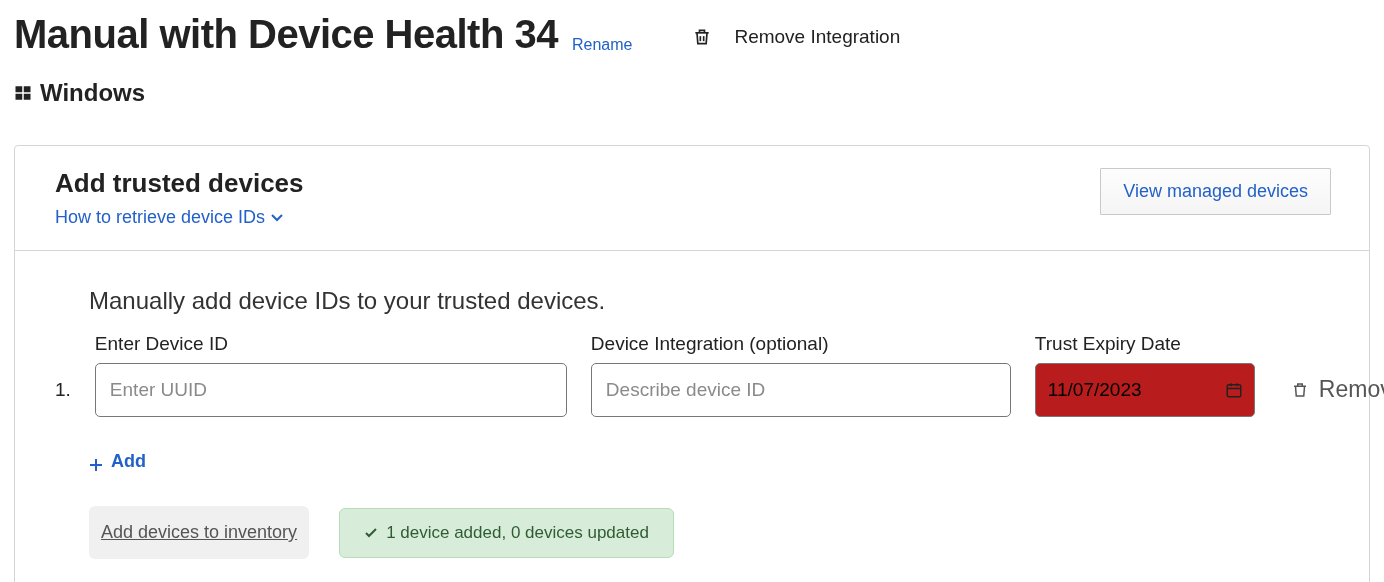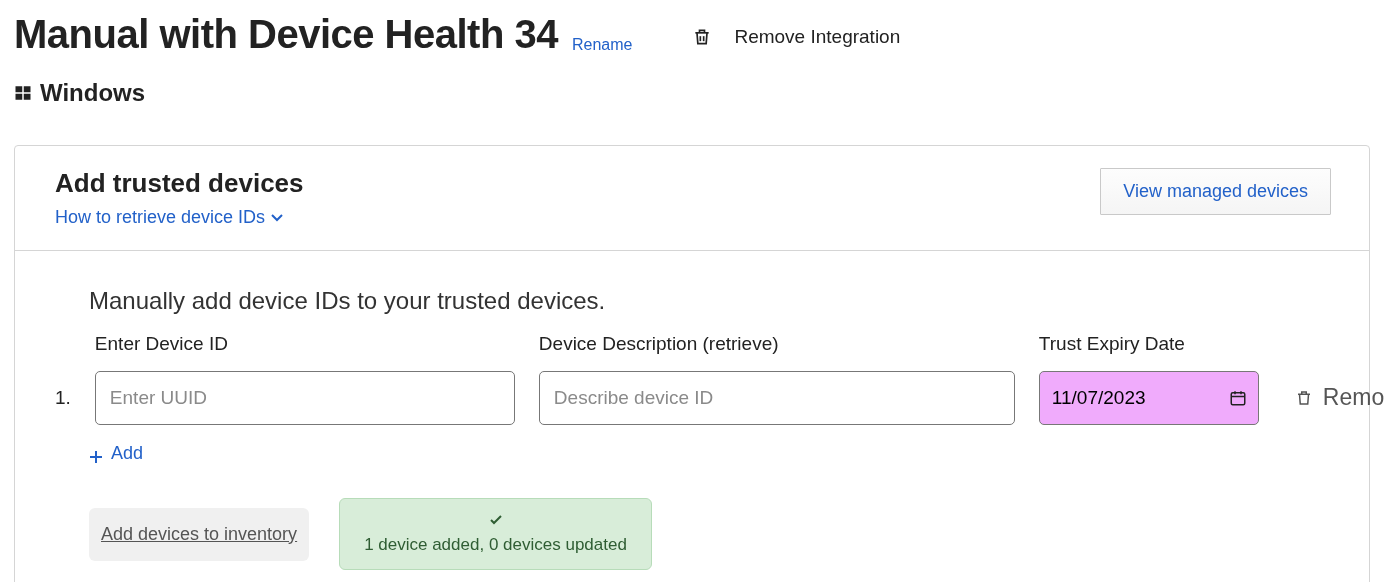--- a/index.html
+++ b/index.html
@@ -111,82 +111,82 @@
     gap: 24px;
     margin-top: 18px;
     margin-left: 0px;
   }
   .row-num {
     font-size: 19px;
     padding-bottom: 16px;
     width: 20px;
     text-align: right;
   }
-  .field-col { display:flex; flex-direction:column; gap:16px; }
+  .field-col { display:flex; flex-direction:column; gap:8px; }
   .field-label { font-size: 19px; color:#222; }
   .txt {
     height: 54px;
     border: 1px solid #777;
     border-radius: 5px;
     font-size: 19px;
     padding: 0 14px;
     color:#222;
     background:#fff;
   }
   .txt::placeholder { color:#8a8a8a; }
-  .col-uuid .txt { width: 420px; }
-  .col-desc .txt { width: 476px; }
+  .col-uuid .txt { width: 472px; }
+  .col-desc .txt { width: 420px; }
   .date-wrap {
     position: relative;
     width: 220px;
   }
   .date-input {
     height: 54px;
     width: 220px;
     border: 1px solid #777;
     border-radius: 5px;
     font-size: 19px;
     padding: 0 42px 0 12px;
-    background:#f0abfc;
+    background:#b91c1c;
   }
   .cal-icon {
     position:absolute; right:12px; top:50%; transform:translateY(-50%);
     width:18px; height:18px;
   }
   .remove-row-btn {
     display:inline-flex; align-items:center; gap:10px;
     font-size: 23px; color:#555; cursor:pointer;
     padding-bottom: 14px;
     margin-left: 12px;
   }
   .add-row-btn {
     display:inline-flex; align-items:flex-end; gap:8px;
     color:#2261c9; font-size:18px; cursor:pointer;
-    margin-left: 34px; margin-top: 18px;
+    margin-left: 34px; margin-top: 34px; font-weight: bold;
   }
   .plus-svg { width:14px; height:14px; }
   .action-row {
     display:flex; align-items:center; gap:30px;
     margin-left: 34px; margin-top: 30px;
   }
   .submit-btn {
     background:#f0f0f0; color:#555;
     border:none; border-radius:6px;
     font-size:18px; padding:16px 12px;
     cursor: default;
     text-decoration: underline;
   }
   .status-pill {
     background:#d8edd9;
     border:1px solid #b7dcb9;
     border-radius:6px;
     padding: 14px 24px;
     font-size:17px;
     color:#2f5d33;
-    display:inline-flex; align-items:center; gap:8px;flex-direction:column;
+    display:inline-flex; align-items:center; gap:8px;
   }
   .check-svg { width:14px; height:14px; }
 </style>
 </head>
 <body>
 
 <div class="header-row">
   <h1 class="page-title">Manual with Device Health 34</h1>
   <a class="rename-link">Rename</a>
   <span class="remove-integration">
@@ -230,21 +230,21 @@
 
     <div class="fields-row">
       <div class="row-num">1.</div>
 
       <div class="field-col col-uuid">
         <span class="field-label">Enter Device ID</span>
         <input class="txt" type="text" placeholder="Enter UUID" style="">
       </div>
 
       <div class="field-col col-desc">
-        <span class="field-label">Device Description (retrieve)</span>
+        <span class="field-label">Device Integration (optional)</span>
         <input class="txt" type="text" placeholder="Describe device ID" style="">
       </div>
 
       <div class="field-col col-date">
         <span class="field-label">Trust Expiry Date</span>
         <div class="date-wrap">
           <input class="date-input" type="text" value="11/07/2023" style="">
           <svg class="cal-icon" viewBox="0 0 24 24" fill="none" stroke="#222" stroke-width="2">
             <rect x="3" y="5" width="18" height="16" rx="2"></rect>
               <path d="M3 10h18"></path>

